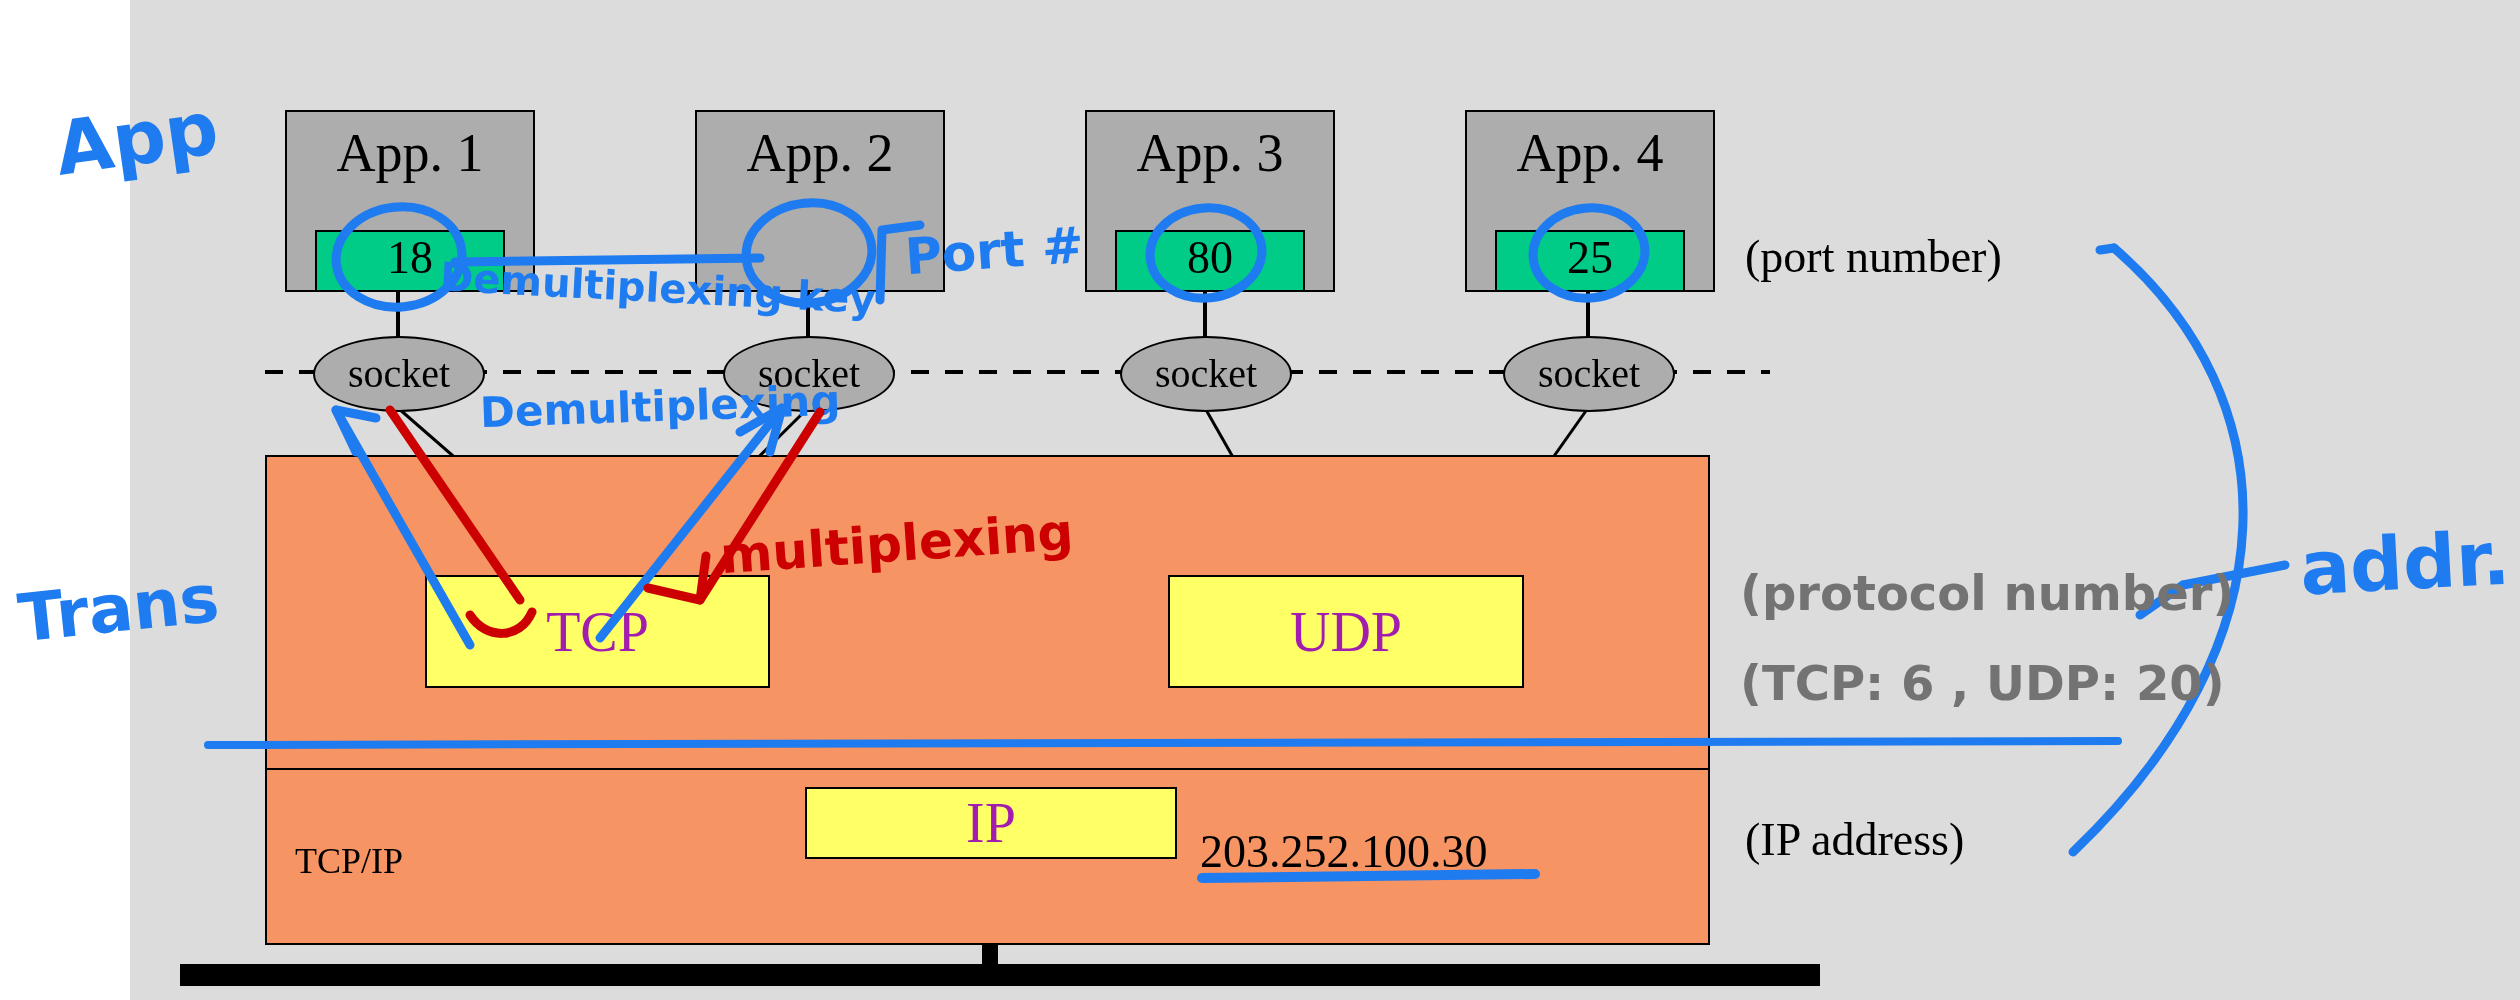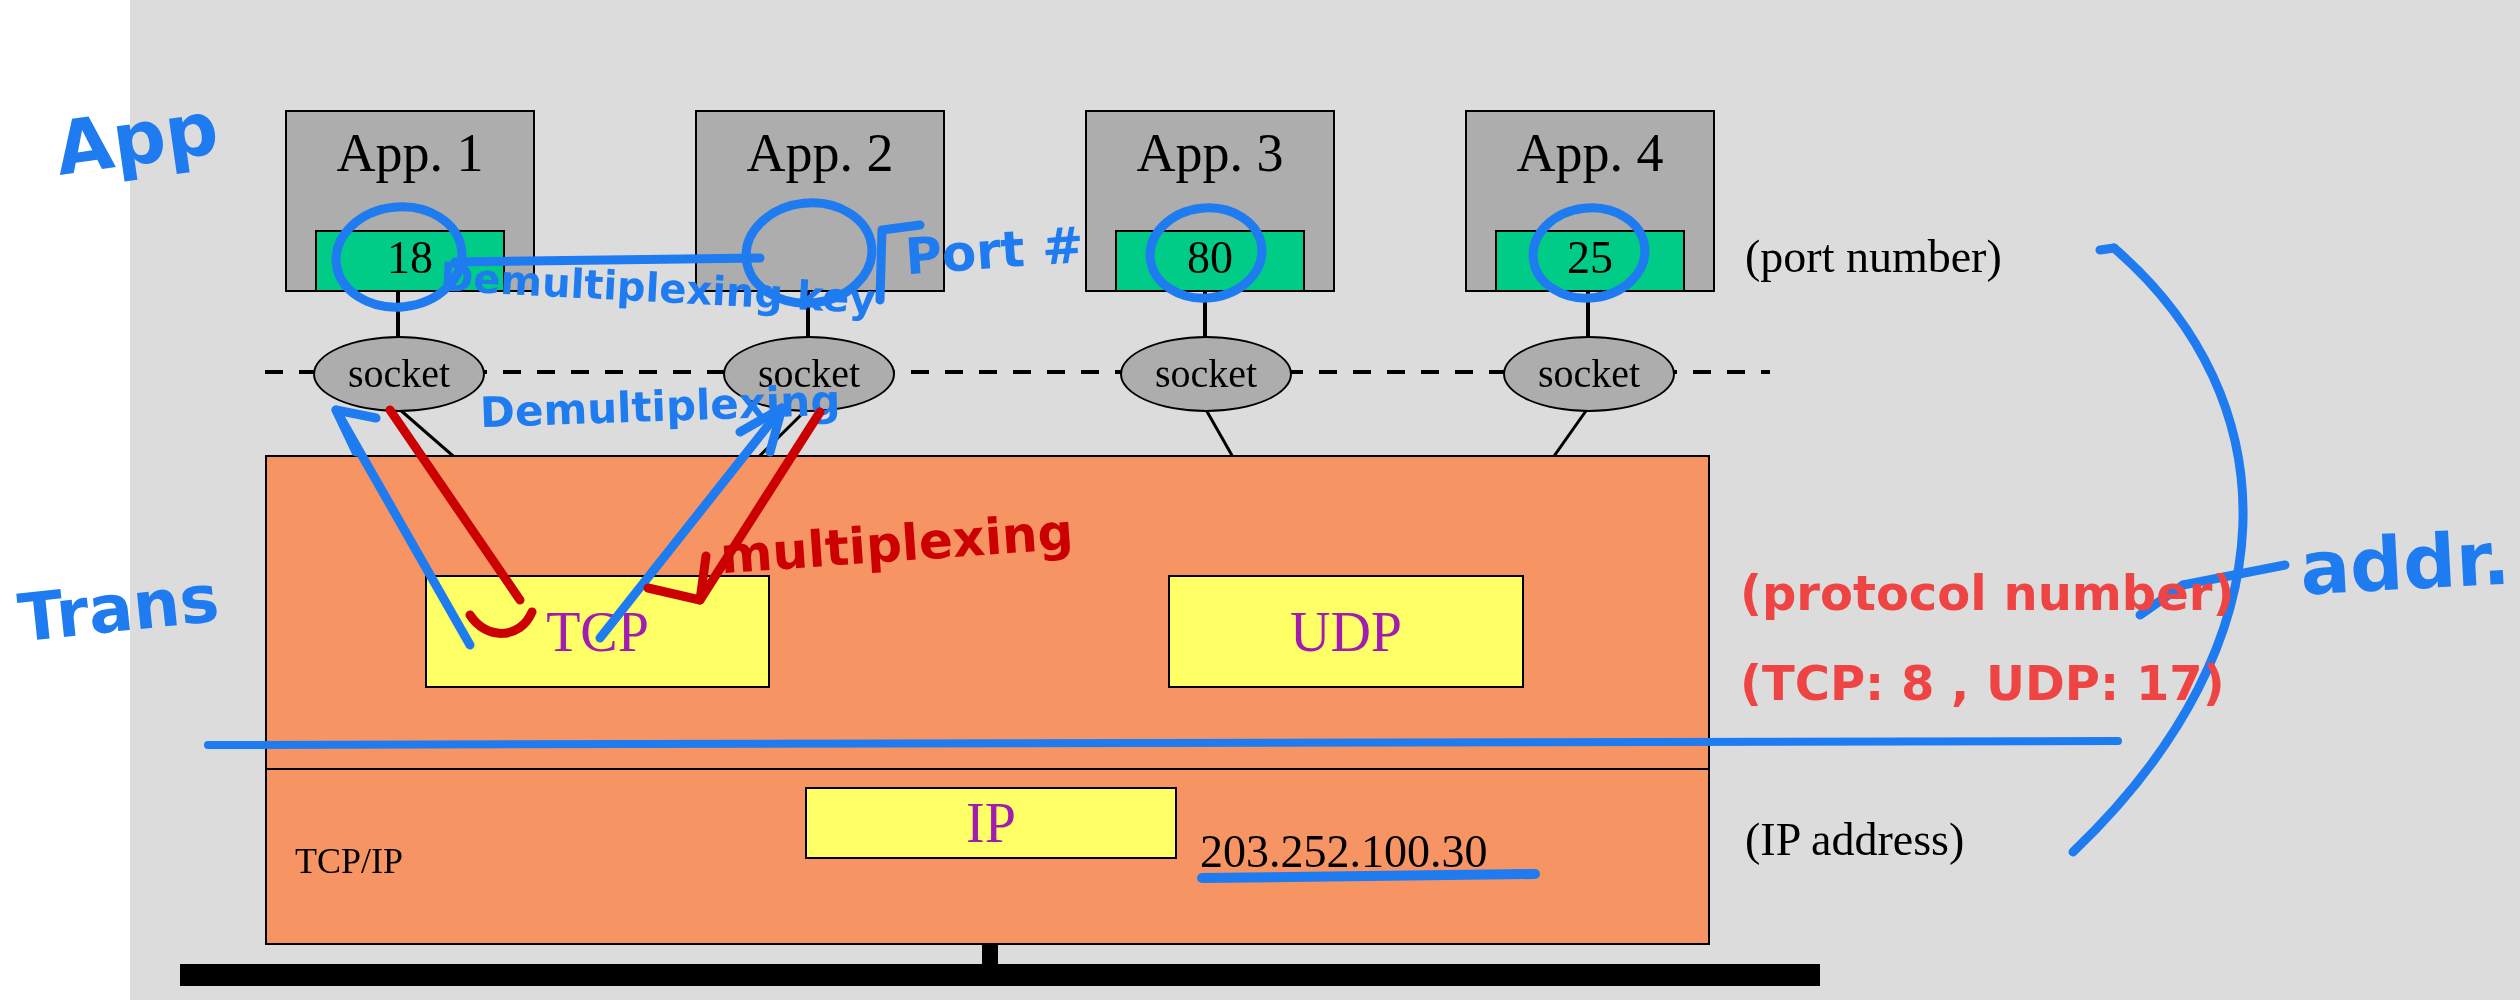--- a/index.html
+++ b/index.html
@@ -48,21 +48,21 @@
   .ipaddr{position:absolute;font-size:46px;color:#000;
           font-family:"Liberation Serif",serif;}
 
   
   .rlabel{position:absolute;font-size:46px;color:#000;
           font-family:"Liberation Serif",serif;white-space:nowrap;}
 
   
   .hand{position:absolute;font-family:"DejaVu Sans",sans-serif;
         font-weight:600;white-space:nowrap;color:#1f7bf0;}
-  .hand-blk{color:#ef4444;text-align:right;}
+  .hand-blk{color:#737373;text-align:right;}
   .hand-red{color:#cc0000;}
 </style>
 </head>
 <body>
 
 <div id="stage">
 
   <div id="slidebg"></div>
 
   <svg class="svglayer" viewBox="0 0 2520 1000" preserveAspectRatio="none">
@@ -185,21 +185,21 @@
   <div class="hand" style="left:440px;top:265px;font-size:40px;transform:rotate(3deg);">Demultiplexing key</div>
 
   <div class="hand" style="left:905px;top:222px;font-size:50px;transform:rotate(-4deg);">Port #</div>
 
   <div class="hand" style="left:480px;top:382px;font-size:42px;transform:rotate(-2deg);">Demultiplexing</div>
 
   <div class="hand hand-red" style="left:720px;top:515px;font-size:50px;transform:rotate(-4deg);">multiplexing</div>
 
   <div class="hand hand-blk" style="left:1740px;top:565px;font-size:48px;">(protocol number)</div>
 
-  <div class="hand hand-blk" style="left:1740px;top:655px;font-size:48px;">(TCP: 8 , UDP: 17)</div>
+  <div class="hand hand-blk" style="left:1740px;top:655px;font-size:48px;">(TCP: 6 , UDP: 20)</div>
 
   <div class="hand" style="left:2300px;top:520px;font-size:74px;transform:rotate(-3deg);">addr.</div>
 
   <svg class="svglayer" viewBox="0 0 2520 1000" preserveAspectRatio="none">
     <g fill="none" stroke="#cc0000" stroke-width="9" stroke-linecap="round" stroke-linejoin="round">
       <path d="M390 410 L520 600"></path>
       <path d="M470 615 C486 640 520 640 532 612"></path>
       <path d="M820 412 L700 600"></path>
       <path d="M700 600 L648 588 M700 600 L706 556"></path>
     </g>

